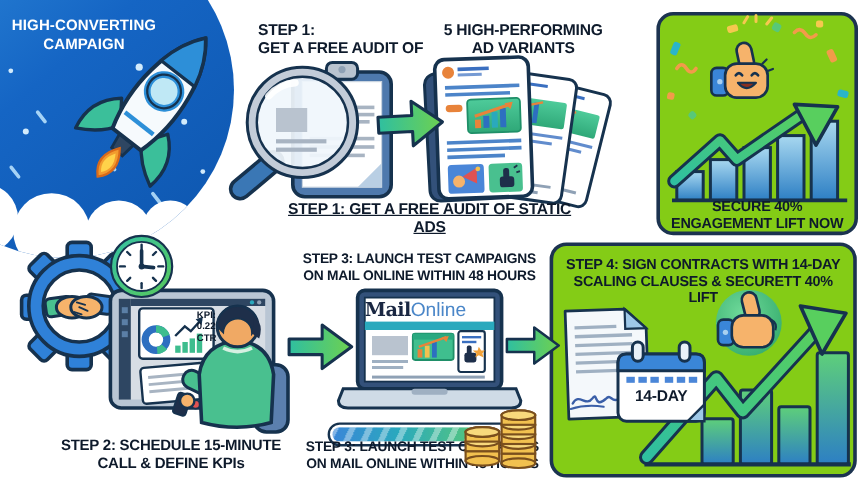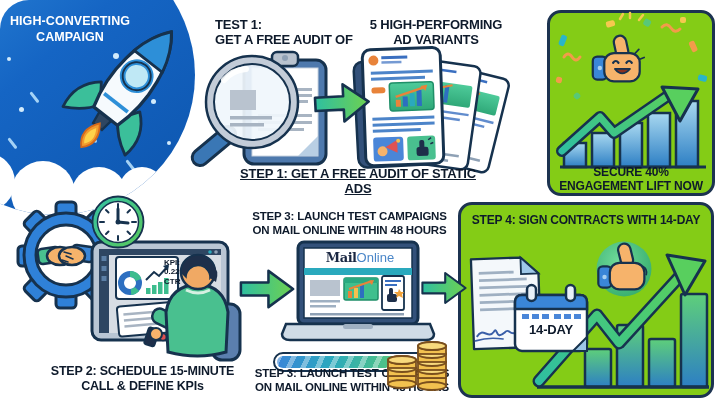--- a/index.html
+++ b/index.html
@@ -1,20 +1,19 @@
 <!DOCTYPE html>
 <html><head>
 <meta charset="utf-8">
 <style>
   html,body{margin:0;padding:0;}
   #canvas{
     position:relative; width:721px; height:406px; overflow:hidden;
     background:#ffffff;
     font-family:"Liberation Sans", sans-serif;
-    border-radius:29px;
   }
   #canvas *{box-sizing:border-box;}
   svg{overflow:visible; display:block;}
   .abs{position:absolute;}
   .h{color:#0e1a2b; font-weight:bold; line-height:1.18; letter-spacing:-0.2px;}
   .h span{display:block;}
   .center{text-align:center;}
   
   #hero{
     position:absolute; left:-85px; top:-65px; width:280px; height:280px;
@@ -113,21 +112,21 @@
     <div class="cloud" style="left:156px;top:232px;width:56px;height:56px;"></div>
     <div class="cloud" style="left:204px;top:232px;width:46px;height:46px;"></div>
 
     <div class="hero-title">
       <span>HIGH-CONVERTING</span>
       <span>CAMPAIGN</span>
     </div>
   </div>
 
   <div class="abs h" style="left:215px;top:17px;width:165px;font-size:13px;">
-    <span>TEST 1:</span>
+    <span>STEP 1:</span>
     <span>GET A FREE AUDIT OF</span>
   </div>
 
   <svg class="abs" style="left:196px;top:44px;width:136px;height:126px;" viewBox="0 0 136 126">
     <rect x="48" y="16" width="82" height="104" rx="10" fill="#4e79ad" stroke="#16324e" stroke-width="3"></rect>
     <rect x="56" y="24" width="66" height="88" fill="#ffffff" stroke="#c9d4e0" stroke-width="1"></rect>
     <path d="M122,92 L122,112 L102,112 Z" fill="#b9cfe4"></path>
     <rect x="76" y="8" width="26" height="14" rx="5" fill="#b9c3cf" stroke="#16324e" stroke-width="2.5"></rect>
     <circle cx="89" cy="14" r="3" fill="#8fa1b5"></circle>
     <rect x="92" y="44" width="24" height="3" fill="#a8b4c2"></rect>
@@ -402,21 +401,21 @@
       <rect x="0" y="0" width="22" height="34" rx="2" fill="#ffffff" stroke="#16324e" stroke-width="1.8"></rect>
       <rect x="3" y="4" width="16" height="2" fill="#3a6fc0"></rect>
       <rect x="3" y="8" width="12" height="2" fill="#3a6fc0"></rect>
       <rect x="5" y="18" width="10" height="8" rx="2" fill="#1e2f4a"></rect>
       <rect x="7" y="12" width="4" height="7" rx="1.5" fill="#1e2f4a"></rect>
       <polygon points="17,13 19,16 22,16 20,18.5 21,22 17,20 14,22 15,18.5 12,16 16,16" fill="#f2a23a"></polygon>
     </g>
     <path d="M4,84 L148,84 L152,94 Q152,100 144,100 L8,100 Q0,100 0,94 Z" fill="#cfdbe6" stroke="#16324e" stroke-width="2.5"></path>
     <rect x="61" y="84" width="30" height="5" rx="2.5" fill="#9fb0c2"></rect>
   </svg>
-  <div class="abs" style="left:304px;top:250px;width:112px;text-align:center;font-size:13px;line-height:15px;">
+  <div class="abs" style="left:304px;top:250px;width:112px;font-size:16px;line-height:15px;">
     <span class="logo-mail">Mail</span><span class="logo-online">Online</span>
   </div>
 
   <div id="progress-outer">
     <div id="progress-fill"></div>
   </div>
 
   <svg class="abs" style="left:386px;top:324px;width:62px;height:66px;z-index:6;" viewBox="0 0 62 66">
     <g>
       <g stroke="#7a4f1d" stroke-width="1.8">
@@ -451,20 +450,21 @@
     <span>ON MAIL ONLINE WITHIN 48 HOURS</span>
   </div>
 
   <svg class="abs" style="left:420px;top:266px;width:48px;height:44px;z-index:5;" viewBox="0 0 80 62">
     <polygon points="4,22 42,22 42,6 76,31 42,56 42,40 4,40" fill="url(#arrowGrad)" stroke="#16324e" stroke-width="3.5" stroke-linejoin="round"></polygon>
   </svg>
 
   <div class="panel" style="left:458px;top:202px;width:256px;height:196px;">
     <div class="abs h center" style="left:4px;top:8px;width:242px;font-size:12px;">
       <span>STEP 4: SIGN CONTRACTS WITH 14-DAY</span>
+      <span>SCALING CLAUSES &amp; SECURETT 40% LIFT</span>
     </div>
 
     <svg class="abs" style="left:74px;top:46px;width:176px;height:142px;" viewBox="0 0 176 142">
       <rect x="50" y="98" width="26" height="38" rx="2" fill="url(#barGreenBlue)" stroke="#16324e" stroke-width="2.5"></rect>
       <rect x="82" y="74" width="26" height="62" rx="2" fill="url(#barGreenBlue)" stroke="#16324e" stroke-width="2.5"></rect>
       <rect x="114" y="88" width="26" height="48" rx="2" fill="url(#barGreenBlue)" stroke="#16324e" stroke-width="2.5"></rect>
       <rect x="146" y="43" width="26" height="93" rx="2" fill="url(#barGreenBlue)" stroke="#16324e" stroke-width="2.5"></rect>
       <line x1="2" y1="136" x2="174" y2="136" stroke="#16324e" stroke-width="3.5"></line>
       <path d="M4,130 L62,64 L84,92 L146,24" stroke="#16324e" stroke-width="13" fill="none" stroke-linejoin="round" stroke-linecap="round"></path>
       <path d="M4,130 L62,64 L84,92 L146,24" stroke="url(#greenArrow)" stroke-width="8" fill="none" stroke-linejoin="round" stroke-linecap="round"></path>

